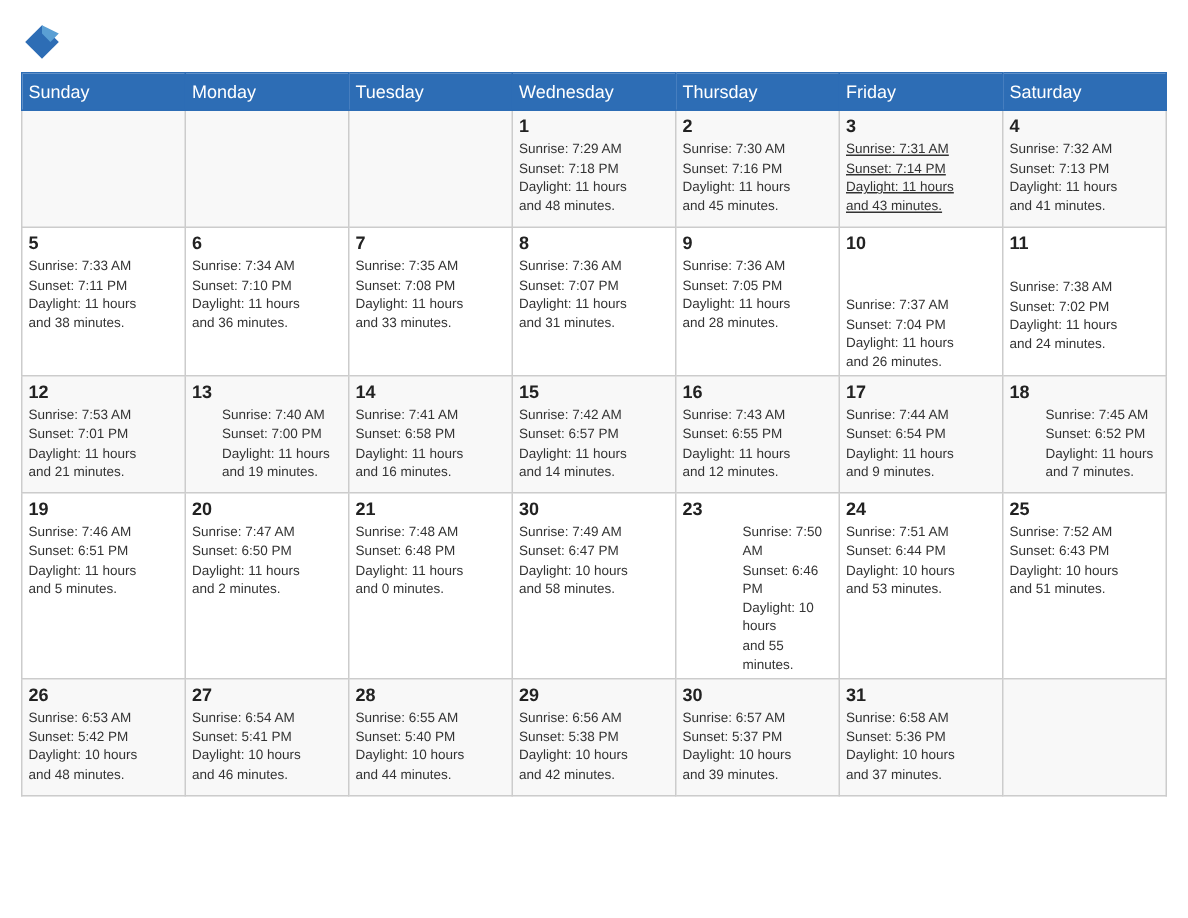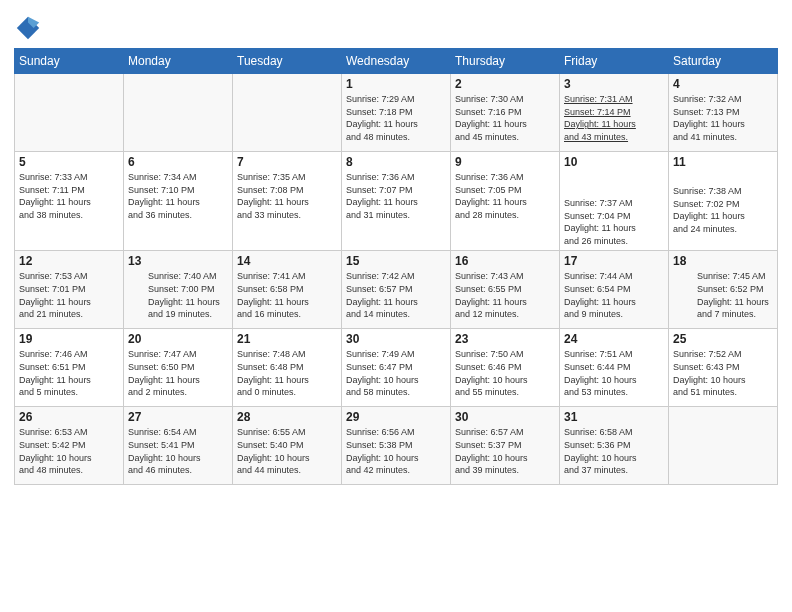--- a/index.html
+++ b/index.html
@@ -295,21 +295,21 @@
           </td>
           <td>
             <span class="day-num">30</span>
             <div class="day-info" style="white-space: pre-line;">Sunrise: 7:49 AM
 Sunset: 6:47 PM
 Daylight: 10 hours
 and 58 minutes.</div>
           </td>
           <td>
             <span class="day-num">23</span>
-            <div class="day-info" style="white-space: pre-line;">Sunrise: 7:50 AM
+            <div class="day-info" style="white-space: pre-line; margin-left: 40px;">Sunrise: 7:50 AM
 Sunset: 6:46 PM
 Daylight: 10 hours
 and 55 minutes.</div>
           </td>
           <td>
             <span class="day-num">24</span>
             <div class="day-info" style="white-space: pre-line;">Sunrise: 7:51 AM
 Sunset: 6:44 PM
 Daylight: 10 hours
 and 53 minutes.</div>

